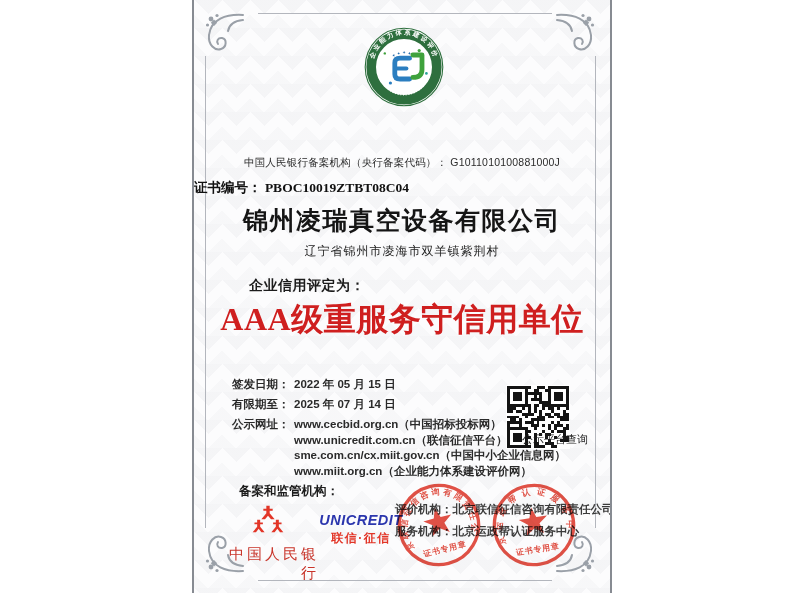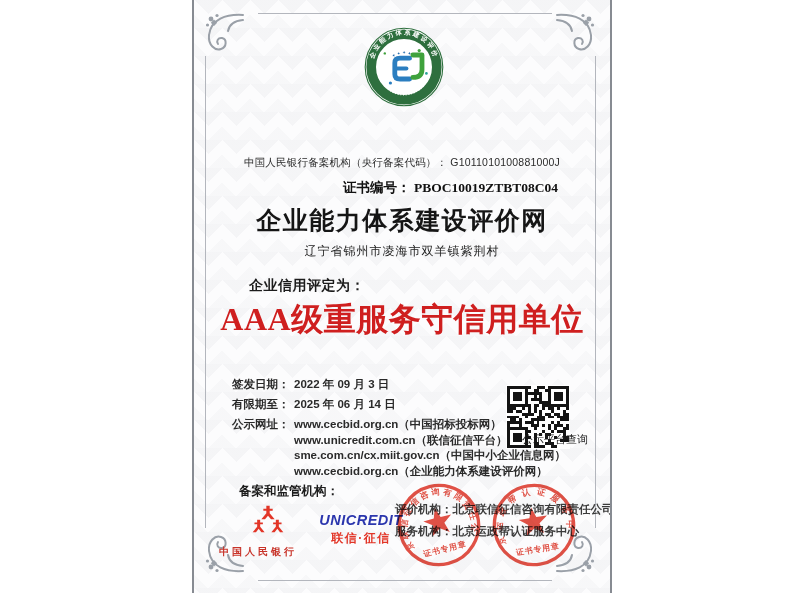--- a/index.html
+++ b/index.html
@@ -22,42 +22,42 @@
   .fl-right{right:14px;top:56px;height:472px;width:1px;}
   .orn{position:absolute;width:44px;height:44px;}
   .orn-tl{left:8px;top:10px;}
   .orn-tr{right:12px;top:10px;transform:scaleX(-1);}
   .orn-bl{left:8px;top:532px;transform:scaleY(-1);}
   .orn-br{right:12px;top:532px;transform:scale(-1,-1);}
   .abs{position:absolute;}
   .ctr{left:0;right:0;text-align:center;}
   .title{top:101px;font-size:33px;font-weight:900;color:#b2925f;letter-spacing:1px;}
   .regline{top:156px;font-size:10.5px;font-weight:500;color:#2b2b2b;letter-spacing:.2px;}
-  .certno{top:179px;left:0;right:52px;text-align:right;font-family:"Liberation Serif",serif;
+  .certno{top:179px;left:0;right:52px;text-align:left;font-family:"Liberation Serif",serif;
           font-weight:700;font-size:13.5px;color:#111;}
   .company{top:204px;font-family:"Liberation Serif",serif;font-weight:700;font-size:25px;
            color:#151515;letter-spacing:1.5px;}
   .address{top:243px;font-family:"Liberation Serif",serif;font-weight:400;font-size:12px;
            color:#222;letter-spacing:1px;}
   .rating-label{left:55px;top:277px;font-family:"Liberation Serif",serif;font-weight:700;
                 font-size:14px;color:#1c1c1c;letter-spacing:.5px;}
   .rating{top:298px;font-family:"Liberation Serif",serif;font-weight:900;font-size:32px;
           color:#cf1f1f;letter-spacing:.5px;}
   .info{left:38px;top:377px;font-size:11.5px;color:#2a2a2a;font-weight:600;}
   .info .row{line-height:15.5px;white-space:nowrap;}
   .info .row.gap{margin-bottom:4.5px;}
   .info .lb{display:inline-block;width:62px;}
   .qr-box{left:312px;top:385px;width:64px;height:64px;background:#fff;padding:1px;box-sizing:border-box;}
   .qr-box svg{width:100%;height:100%;display:block;}
   .qr-caption{left:294px;top:432px;width:100px;text-align:right;font-size:11px;color:#222;font-weight:500;}
   .regulators{left:45px;top:483px;font-family:"Liberation Serif",serif;font-weight:700;
               font-size:12.5px;color:#1c1c1c;}
   .pboc-logo{left:54px;top:501px;width:40px;height:40px;}
-  .pboc-name{left:25px;top:545px;width:100px;text-align:left;color:#c8342a;
-             font-family:"Liberation Serif",serif;font-weight:700;font-size:10px;letter-spacing:3px;}
+  .pboc-name{left:25px;top:545px;width:100px;text-align:right;color:#c8342a;
+             font-family:"Liberation Serif",serif;font-weight:400;font-size:15px;letter-spacing:3px;}
   .unicredit{left:113px;top:512px;width:108px;text-align:center;}
   .uni-name{color:#2b36ad;font-weight:800;font-size:14.5px;letter-spacing:.5px;font-style:italic;}
   .uni-cn{color:#e23527;font-weight:700;font-size:12px;letter-spacing:1.5px;margin-top:2px;}
   .agencies{left:201px;top:502px;width:180px;font-size:11.5px;font-weight:700;color:#3b3b3b;z-index:2;}
   .agencies .aline{line-height:14px;margin-bottom:8px;white-space:nowrap;}
   .seal{position:absolute;width:88px;height:88px;opacity:.88;mix-blend-mode:multiply;z-index:3;}
   .seal1{left:201px;top:481px;transform:rotate(-14deg);}
   .seal2{left:296px;top:481px;transform:rotate(-9deg);}
   .seal-ring{font-family:"Liberation Serif",serif;font-weight:700;fill:#df3a2c;}
   .seal-bottom{font-family:"Liberation Serif",serif;font-weight:700;fill:#df3a2c;font-size:9px;
@@ -125,32 +125,32 @@
       <g>
         <circle cx="33" cy="70" r="2" fill="#2b7ec0"></circle>
           <circle cx="69" cy="29.5" r="2" fill="#3fa23c"></circle>
         <circle cx="78" cy="58" r="1.7" fill="#2aa198"></circle>
           <circle cx="26" cy="33" r="1.5" fill="#3fa23c"></circle>
       </g>
     </svg>
 
     <div class="abs ctr regline">中国人民银行备案机构（央行备案代码）： G1011010100881000J</div>
     <div class="abs certno"><span>证书编号：</span> <span>PBOC10019ZTBT08C04</span></div>
-    <div class="abs ctr company">企业能力体系建设评价网</div>
+    <div class="abs ctr company">锦州凌瑞真空设备有限公司</div>
     <div class="abs ctr address">辽宁省锦州市凌海市双羊镇紫荆村</div>
     <div class="abs rating-label">企业信用评定为：</div>
     <div class="abs ctr rating">AAA级重服务守信用单位</div>
 
     <div class="abs info">
-      <div class="row gap"><span class="lb">签发日期：</span><span>2022 年 09 月 3 日</span></div>
-      <div class="row gap"><span class="lb">有限期至：</span><span>2025 年 06 月 14 日</span></div>
+      <div class="row gap"><span class="lb">签发日期：</span><span>2022 年 05 月 15 日</span></div>
+      <div class="row gap"><span class="lb">有限期至：</span><span>2025 年 07 月 14 日</span></div>
       <div class="row"><span class="lb">公示网址：</span><span>www.cecbid.org.cn（中国招标投标网）</span></div>
       <div class="row"><span class="lb"></span><span>www.unicredit.com.cn（联信征信平台）</span></div>
       <div class="row"><span class="lb"></span><span>sme.com.cn/cx.miit.gov.cn（中国中小企业信息网）</span></div>
-      <div class="row"><span class="lb"></span><span>www.cecbid.org.cn（企业能力体系建设评价网）</span></div>
+      <div class="row"><span class="lb"></span><span>www.miit.org.cn（企业能力体系建设评价网）</span></div>
     </div>
 
     <div class="abs qr-box">
       <svg viewBox="0 0 100 100" shape-rendering="crispEdges">
           <rect x="0" y="0" width="100" height="100" fill="#fff"></rect>
           <rect x="33.333333333333336" y="0" width="4.761904761904762" height="4.761904761904762" fill="#141414"></rect>
           <rect x="47.61904761904762" y="0" width="4.761904761904762" height="4.761904761904762" fill="#141414"></rect>
           <rect x="52.38095238095238" y="0" width="4.761904761904762" height="4.761904761904762" fill="#141414"></rect>
           <rect x="57.14285714285714" y="0" width="4.761904761904762" height="4.761904761904762" fill="#141414"></rect>
           <rect x="42.857142857142854" y="4.761904761904762" width="4.761904761904762" height="4.761904761904762" fill="#141414"></rect>

